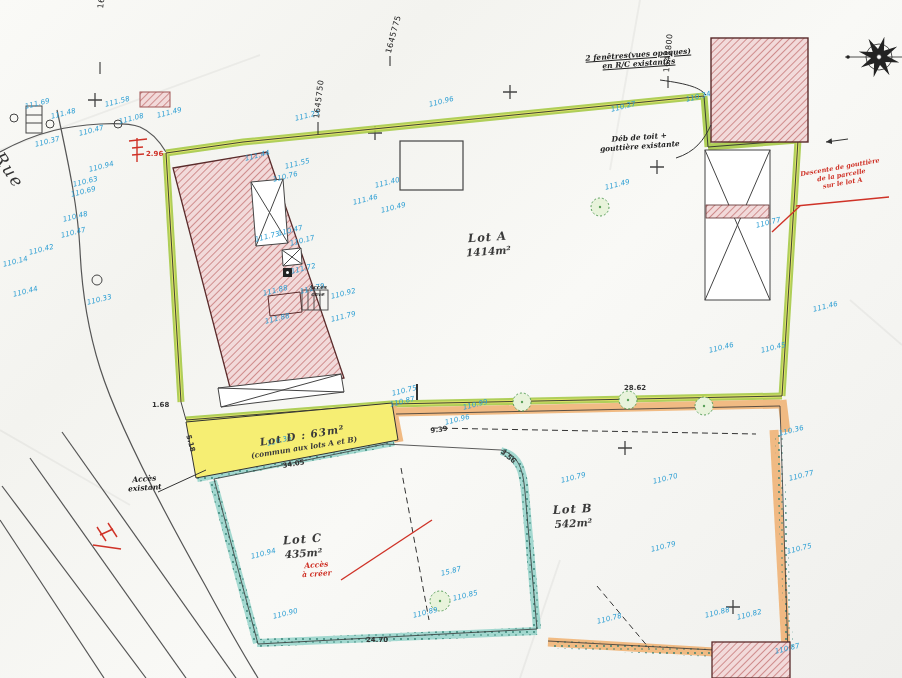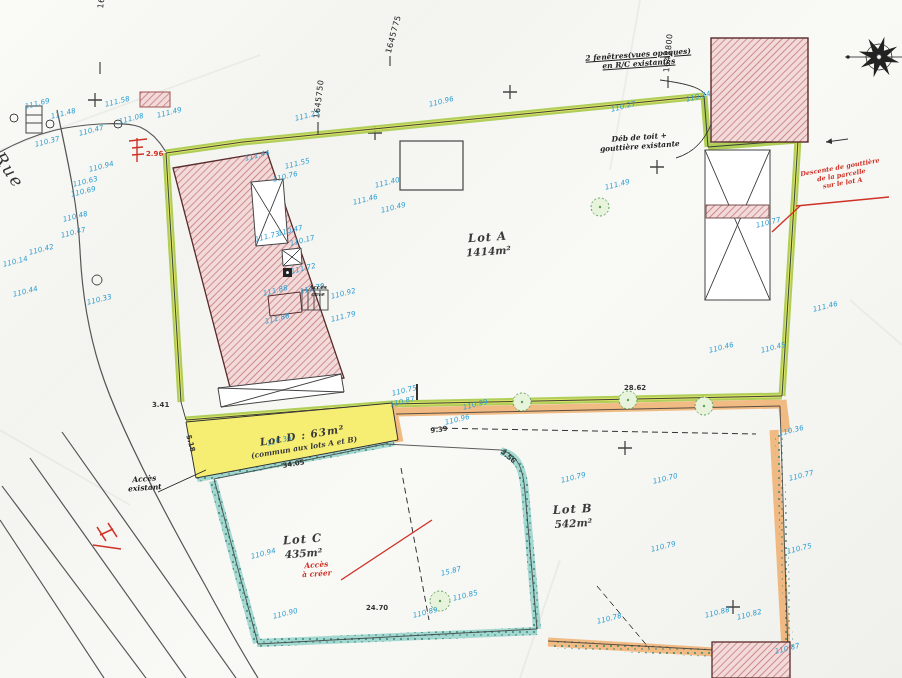--- a/index.html
+++ b/index.html
@@ -299,26 +299,26 @@
         <span style="left: 704px; top: 612px; transform: rotate(-14deg);">110.88</span>
         <span style="left: 736px; top: 614px; transform: rotate(-14deg);">110.82</span>
         <span style="left: 774px; top: 648px; transform: rotate(-14deg);">110.87</span>
         <span style="left: 596px; top: 618px; transform: rotate(-14deg);">110.78</span>
         <span style="left: 778px; top: 430px; transform: rotate(-14deg);">110.36</span>
         <span style="left: 380px; top: 207px; transform: rotate(-14deg);">110.49</span>
         <span style="left: 374px; top: 182px; transform: rotate(-14deg);">111.40</span>
       </div>
     <div class="dims">
         <span style="left: 624px; top: 384px;">28.62</span>
-        <span style="left: 366px; top: 604px;">24.70</span>
+        <span style="left: 366px; top: 636px;">24.70</span>
         <span style="left: 430px; top: 427px; transform: rotate(-8deg);">9.39</span>
         <span style="left: 504px; top: 448px; transform: rotate(40deg);">3.56</span>
         <span style="left: 282px; top: 462px; transform: rotate(-10deg);">34.05</span>
         <span style="left: 192px; top: 434px; transform: rotate(75deg);">5.18</span>
-        <span style="left: 152px; top: 401px;">3.41</span>
+        <span style="left: 152px; top: 401px;">1.68</span>
         <span style="left: 146px; top: 150px; color: rgb(207, 50, 39);">2.96</span>
       </div>
     <div class="grid">
         <span style="left: 96px; top: 8px; transform: rotate(-83deg);">1645725</span>
         <span style="left: 312px; top: 118px; transform: rotate(-83deg);">1645750</span>
         <span style="left: 384px; top: 52px; transform: rotate(-75deg);">1645775</span>
         <span style="left: 662px; top: 72px; transform: rotate(-85deg);">1645800</span>
       </div>
 
     <div class="rue" style="left:6px;top:148px;transform:rotate(55deg)">Rue</div>

